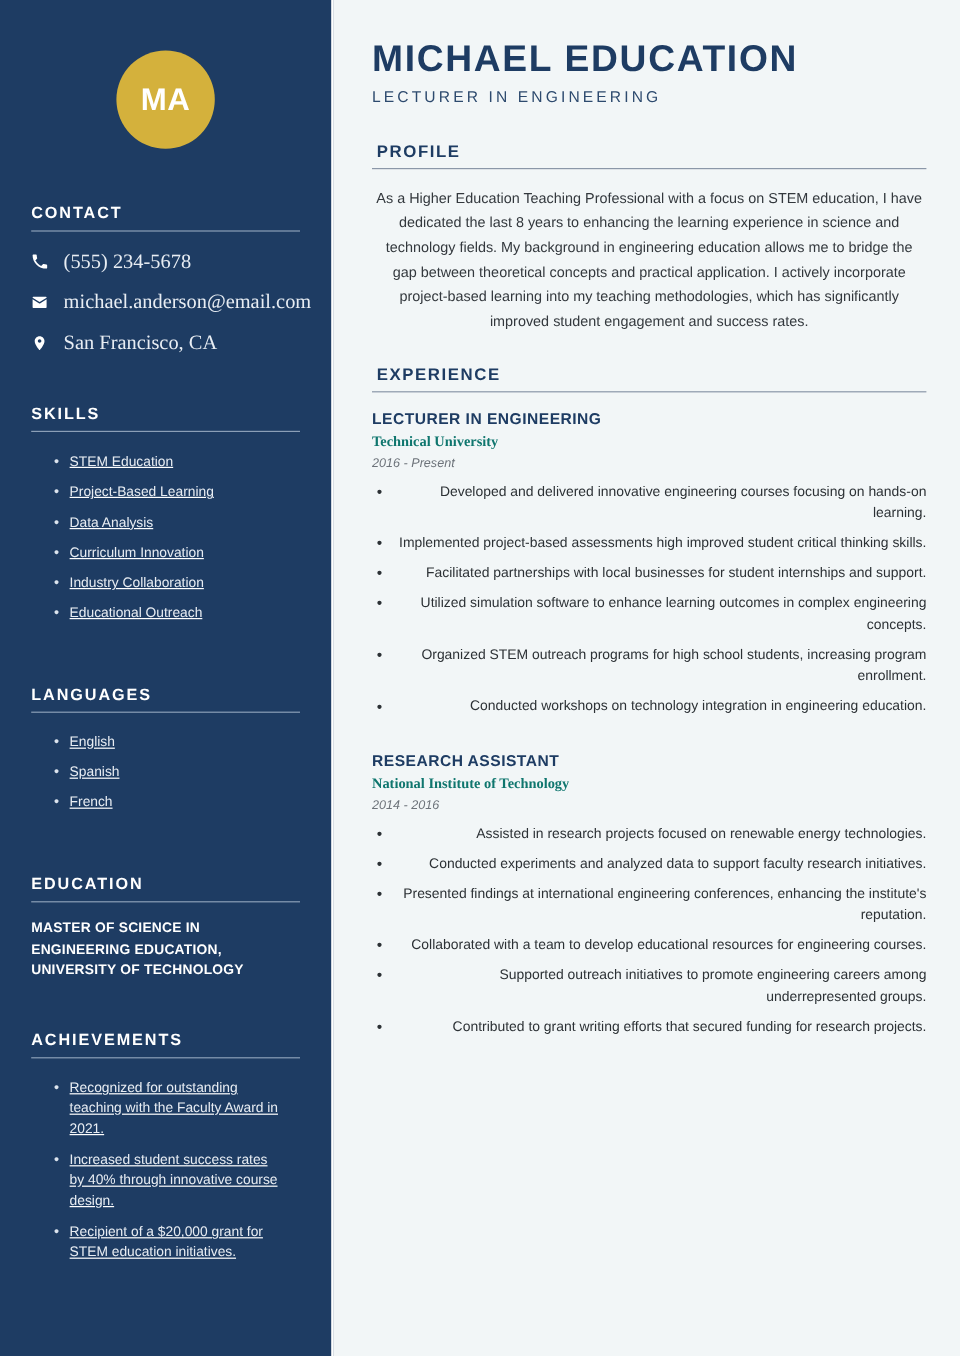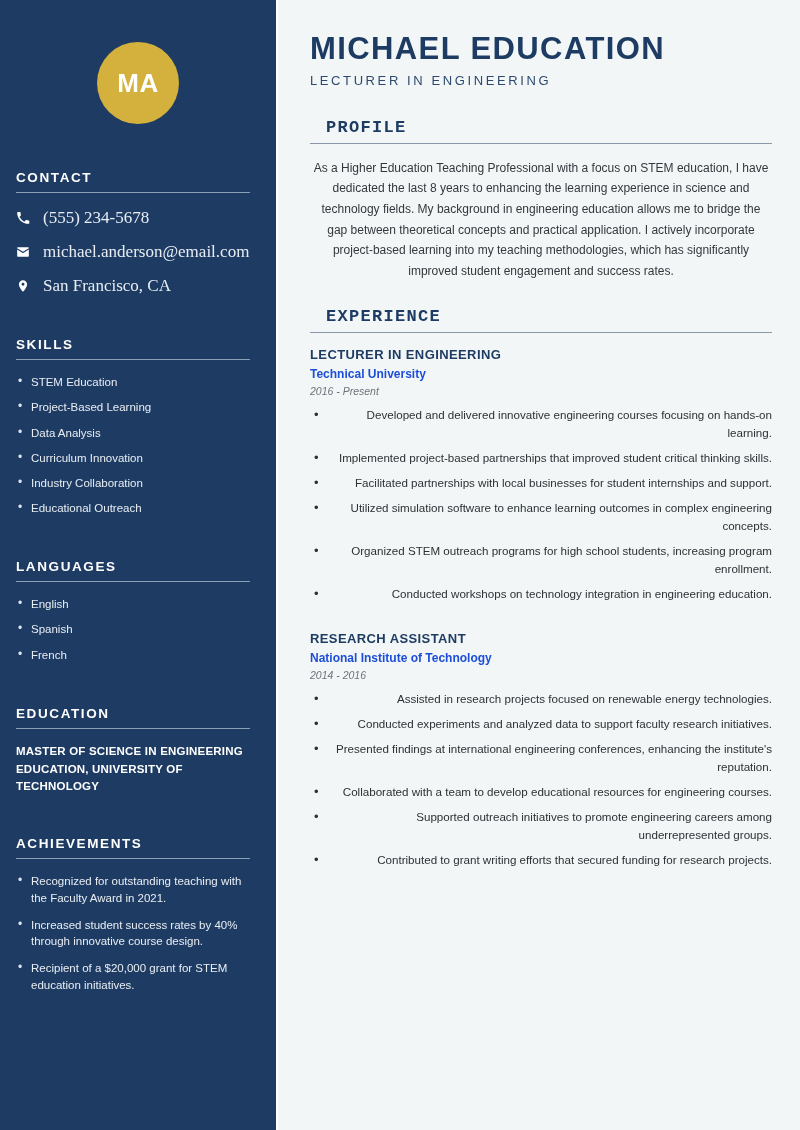--- a/index.html
+++ b/index.html
@@ -45,21 +45,21 @@
     color: #ffffff;
     display: flex;
     align-items: center;
     justify-content: center;
     font-size: 26px;
     font-weight: bold;
     letter-spacing: 0.5px;
     text-align: right;
   }
   .side-block {
-    padding: 0 26px 0 16px;
+    padding: 0 26px 0 26px;
   }
   .side-heading {
     font-size: 13.5px;
     font-weight: bold;
     letter-spacing: 1.6px;
     color: #ffffff;
     margin: 0 0 7px 0;
     text-transform: uppercase;
   }
   .side-rule {
@@ -83,22 +83,23 @@
     width: 14px;
     height: 14px;
     flex: 0 0 14px;
     display: flex;
     align-items: center;
     justify-content: center;
   }
   .contact-row .ico svg { display: block; }
   .side-list {
     list-style: none;
-    margin: 0;
+    margin: 17px;
     padding: 0;
+    text-decoration: underline;
   }
   .side-list li {
     position: relative;
     padding-left: 15px;
     font-size: 11.5px;
     color: #e8edf3;
     line-height: 1.45;
     margin-bottom: 8.5px;
   }
   .side-list li::before {
@@ -139,27 +140,26 @@
     line-height: 1.12;
   }
   .job-subtitle {
     font-size: 13px;
     color: #2d4a6e;
     letter-spacing: 2.6px;
     margin: 0 0 30px 0;
     font-weight: normal;
   }
   .main-heading {
-    font-size: 17px;
+    font-size: 14px;
     font-weight: bold;
     color: #1e3c63;
     letter-spacing: 1.3px;
-    margin: 0 0 6px 16px;
+    margin: 0 0 6px 4px;
     text-transform: uppercase;
-    font-family: Liberation Mono, monospace;
   }
   .main-rule {
     height: 1px;
     background: #8b97a8;
     border: 0;
     margin: 0 0 14px 0;
   }
   .profile-text {
     font-size: 12px;
     color: #33383d;
@@ -172,22 +172,23 @@
     font-size: 13px;
     font-weight: bold;
     color: #1e3c63;
     letter-spacing: 0.4px;
     margin: 0 0 5px 0;
     text-transform: uppercase;
   }
   .exp-org {
     font-size: 12px;
     font-weight: bold;
-    color: #1d4ed8;
+    color: #0f766e;
     margin: 0 0 4px 0;
+    font-family: Liberation Serif, serif;
   }
   .exp-dates {
     font-size: 10.5px;
     font-style: italic;
     color: #6d737a;
     margin: 0 0 9px 0;
   }
   .exp-bullets {
     list-style: none;
     margin: 0;
@@ -318,21 +319,21 @@
     <section>
       <h2 class="main-heading">EXPERIENCE</h2>
       <hr class="main-rule">
 
       <div class="exp-item">
         <h3 class="exp-title">LECTURER IN ENGINEERING</h3>
         <div class="exp-org">Technical University</div>
         <div class="exp-dates">2016 - Present</div>
         <ul class="exp-bullets">
           <li>Developed and delivered innovative engineering courses focusing on hands-on learning.</li>
-          <li>Implemented project-based partnerships that improved student critical thinking skills.</li>
+          <li>Implemented project-based assessments high improved student critical thinking skills.</li>
           <li>Facilitated partnerships with local businesses for student internships and support.</li>
           <li>Utilized simulation software to enhance learning outcomes in complex engineering concepts.</li>
           <li>Organized STEM outreach programs for high school students, increasing program enrollment.</li>
           <li>Conducted workshops on technology integration in engineering education.</li>
         </ul>
       </div>
 
       <div class="exp-gap"></div>
 
       <div class="exp-item">

